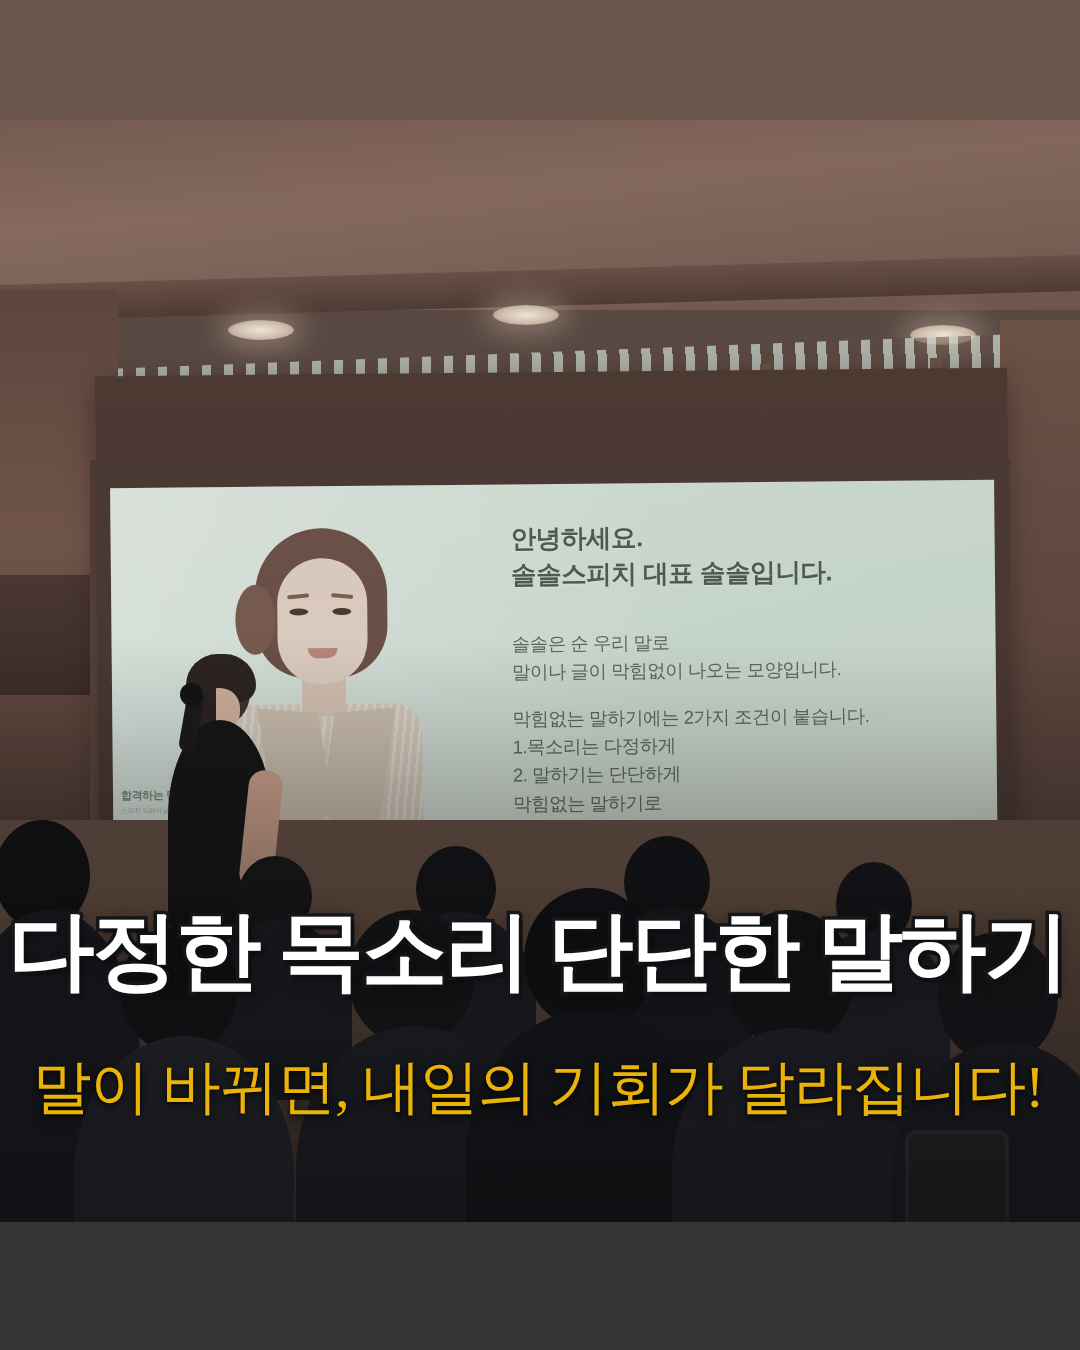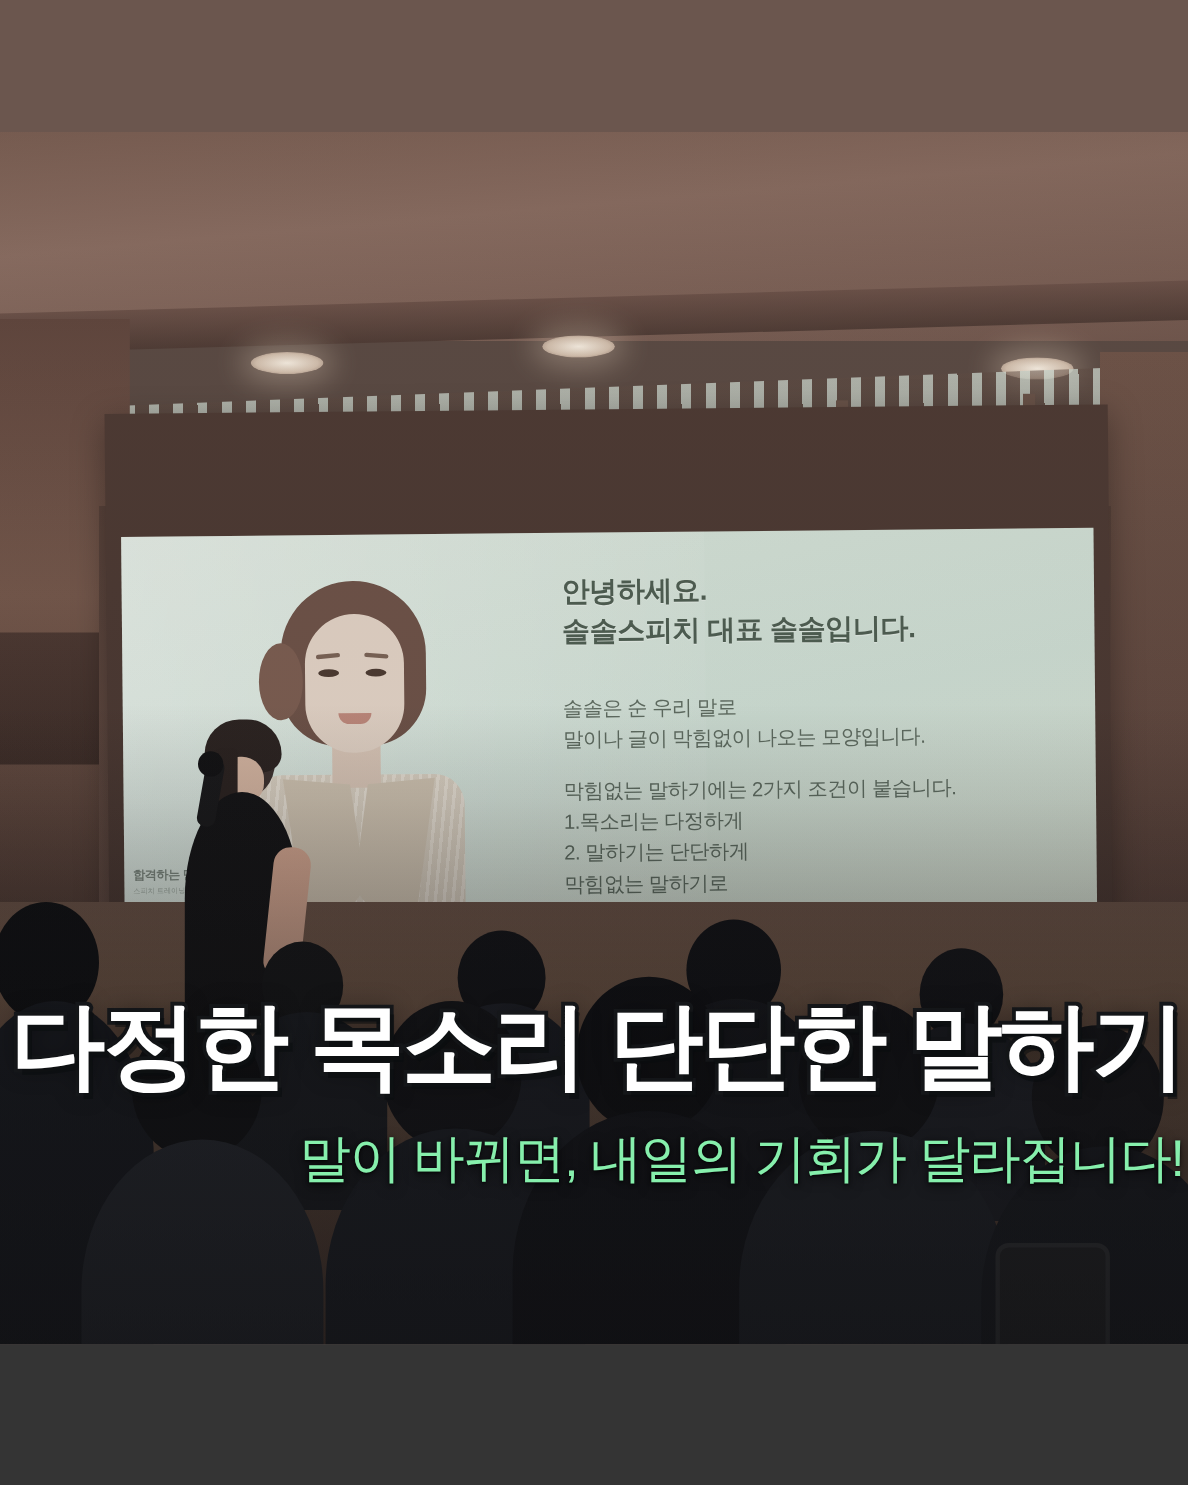--- a/index.html
+++ b/index.html
@@ -414,42 +414,43 @@
     background: linear-gradient(180deg, rgba(10,10,12,0.00) 0%, rgba(10,10,12,0.34) 48%, rgba(10,10,12,0.52) 100%);
     pointer-events: none;
   }
 
   
   .overlay {
     position: absolute;
     left: 0;
     top: 905px;
     width: 1076px;
-    text-align: right;
+    text-align: center;
     z-index: 30;
+    font-family: Liberation Serif, serif;
   }
   .main-title {
     font-size: 86px;
     font-weight: 900;
     line-height: 1.08;
     letter-spacing: -2.5px;
     color: #ffffff;
     white-space: nowrap;
     -webkit-text-stroke: 7px #17191c;
     paint-order: stroke fill;
     text-shadow:
        4px 5px 0 rgba(10,12,14,0.55),
        0 0 22px rgba(0,0,0,0.45);
   }
   .sub-title {
-    margin-top: 24px;
-    font-size: 47px;
+    margin-top: 50px;
+    font-size: 59px;
     font-weight: 500;
     letter-spacing: -1.2px;
-    color: #86efac;
+    color: #eab308;
     white-space: nowrap;
     text-shadow: 0 3px 12px rgba(0,0,0,0.72), 0 1px 3px rgba(0,0,0,0.9);
   }
 
   
   .footer {
     position: absolute;
     left: 0; top: 1222px;
     width: 1080px; height: 128px;
     background: #343434;

